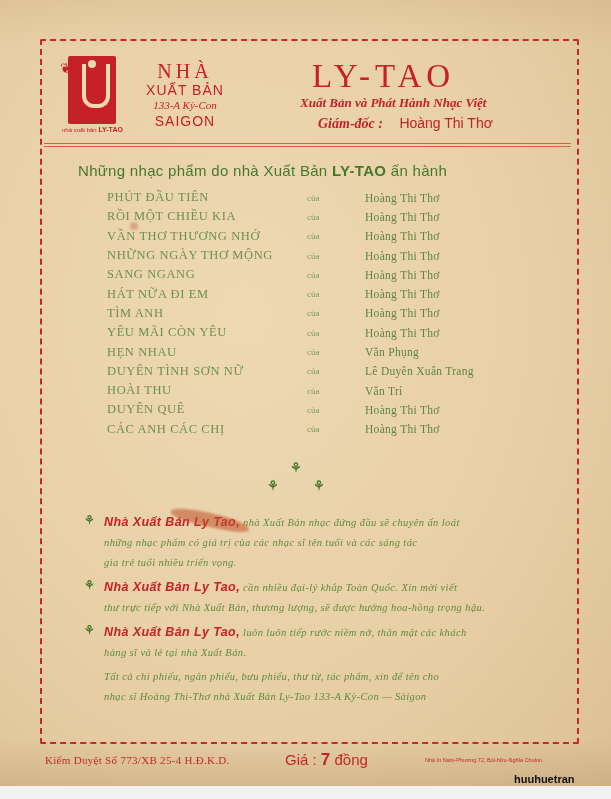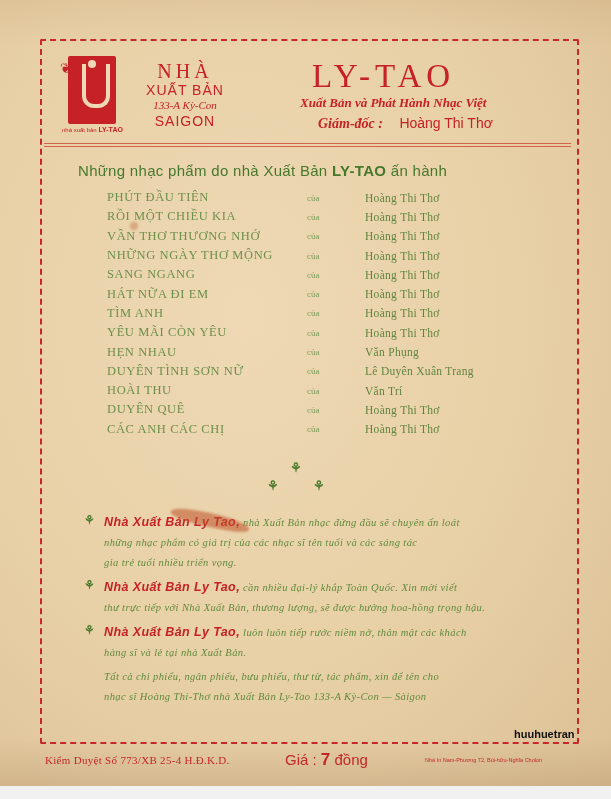--- a/index.html
+++ b/index.html
@@ -75,21 +75,21 @@
   .closing { padding-left: 20px; }
 
   .stain { position: absolute; left: 170px; top: 513px; width: 80px; height: 14px; background: rgba(190,80,40,0.55); border-radius: 50% 60% 40% 50%; transform: rotate(12deg); filter: blur(1px); }
   .stain2 { position: absolute; left: 130px; top: 222px; width: 8px; height: 8px; background: rgba(190,100,60,0.4); border-radius: 50%; filter: blur(1px); }
 
   .footer { position: absolute; left: 45px; top: 748px; width: 540px; height: 24px; }
   .footer-censor { position: absolute; left: 0; top: 6px; font-family: "Liberation Serif", serif; color: #c62127; font-size: 11px; letter-spacing: 0.3px; }
   .footer-price { position: absolute; left: 240px; top: 2px; font-family: "Liberation Sans", sans-serif; color: #c62127; font-size: 15px; }
   .footer-price b { font-size: 17px; }
   .footer-printer { position: absolute; left: 380px; top: 9px; font-family: "Liberation Sans", sans-serif; color: #c62127; font-size: 5.5px; white-space: nowrap; }
-  .watermark { position: absolute; left: 514px; top: 728px; font-family: "Liberation Sans", sans-serif; font-weight: bold; font-size: 11px; color: #111; }
+  .watermark { position: absolute; left: 514px; top: 773px; font-family: "Liberation Sans", sans-serif; font-weight: bold; font-size: 11px; color: #111; }
 </style>
 </head>
 <body>
 
 <div class="page">
   <div class="frame"></div>
 
   <div class="logo">
     <span class="logo-bird">❦</span>
     <div class="logo-box"></div>

